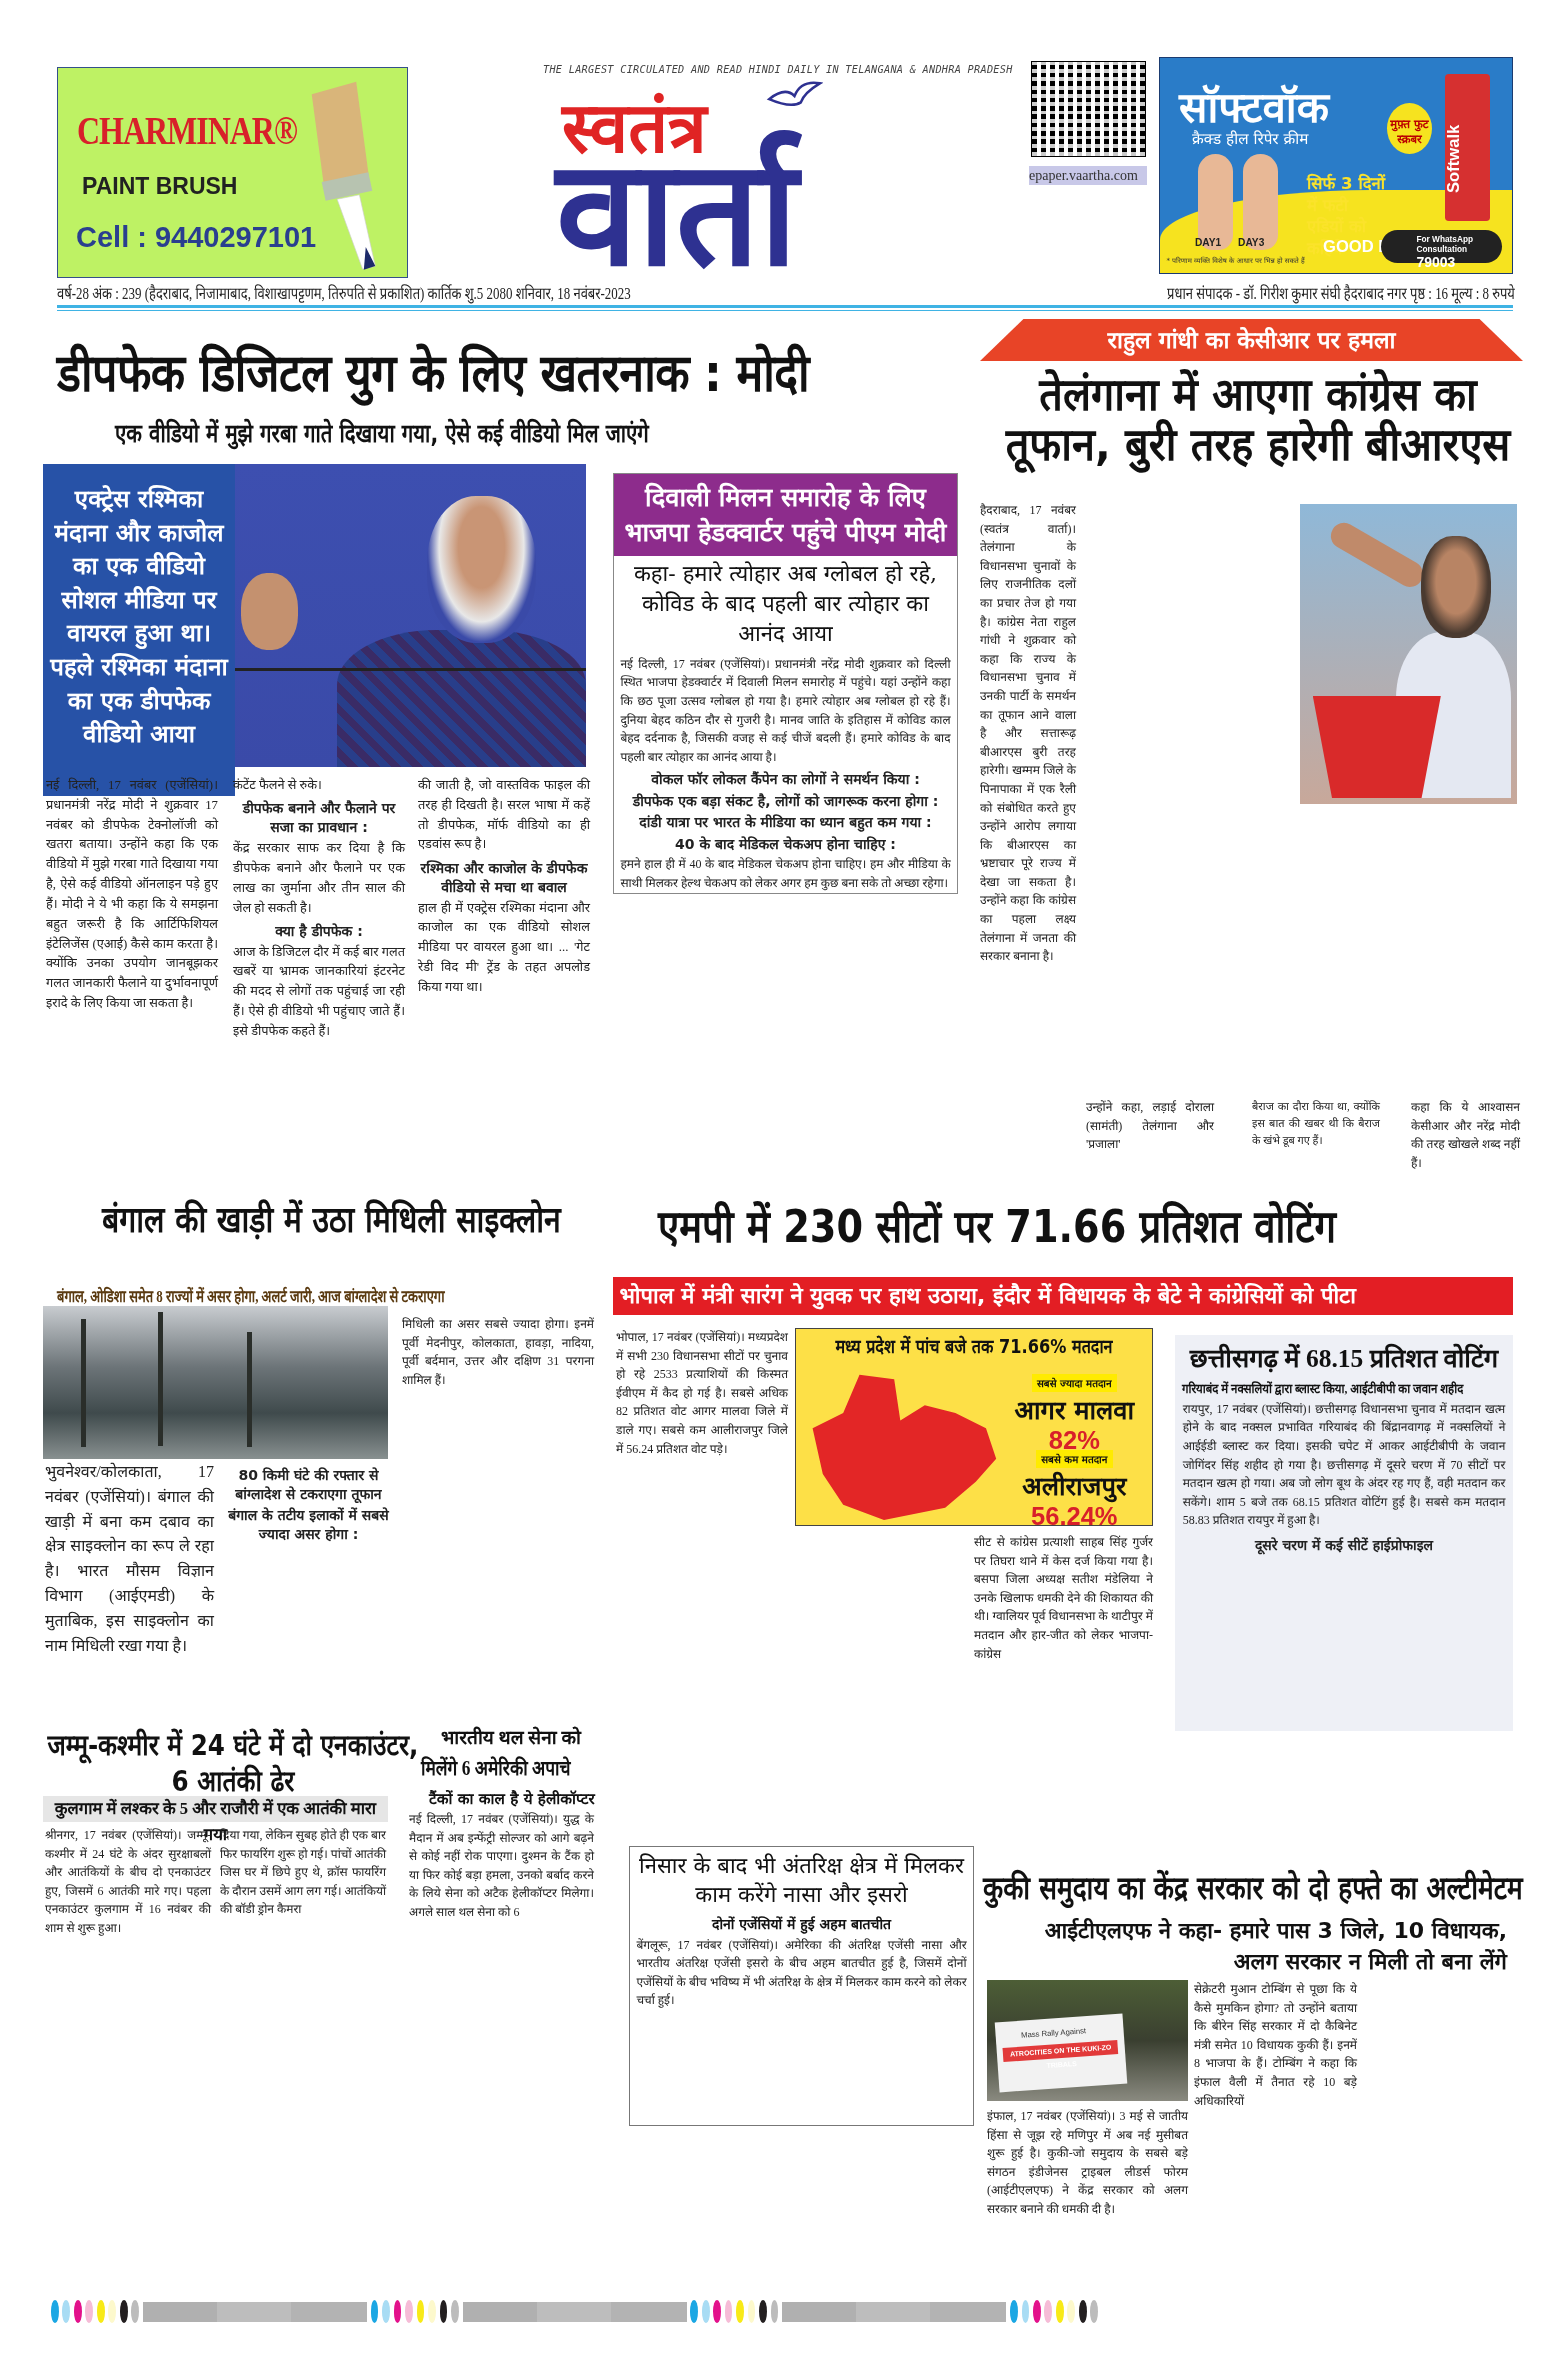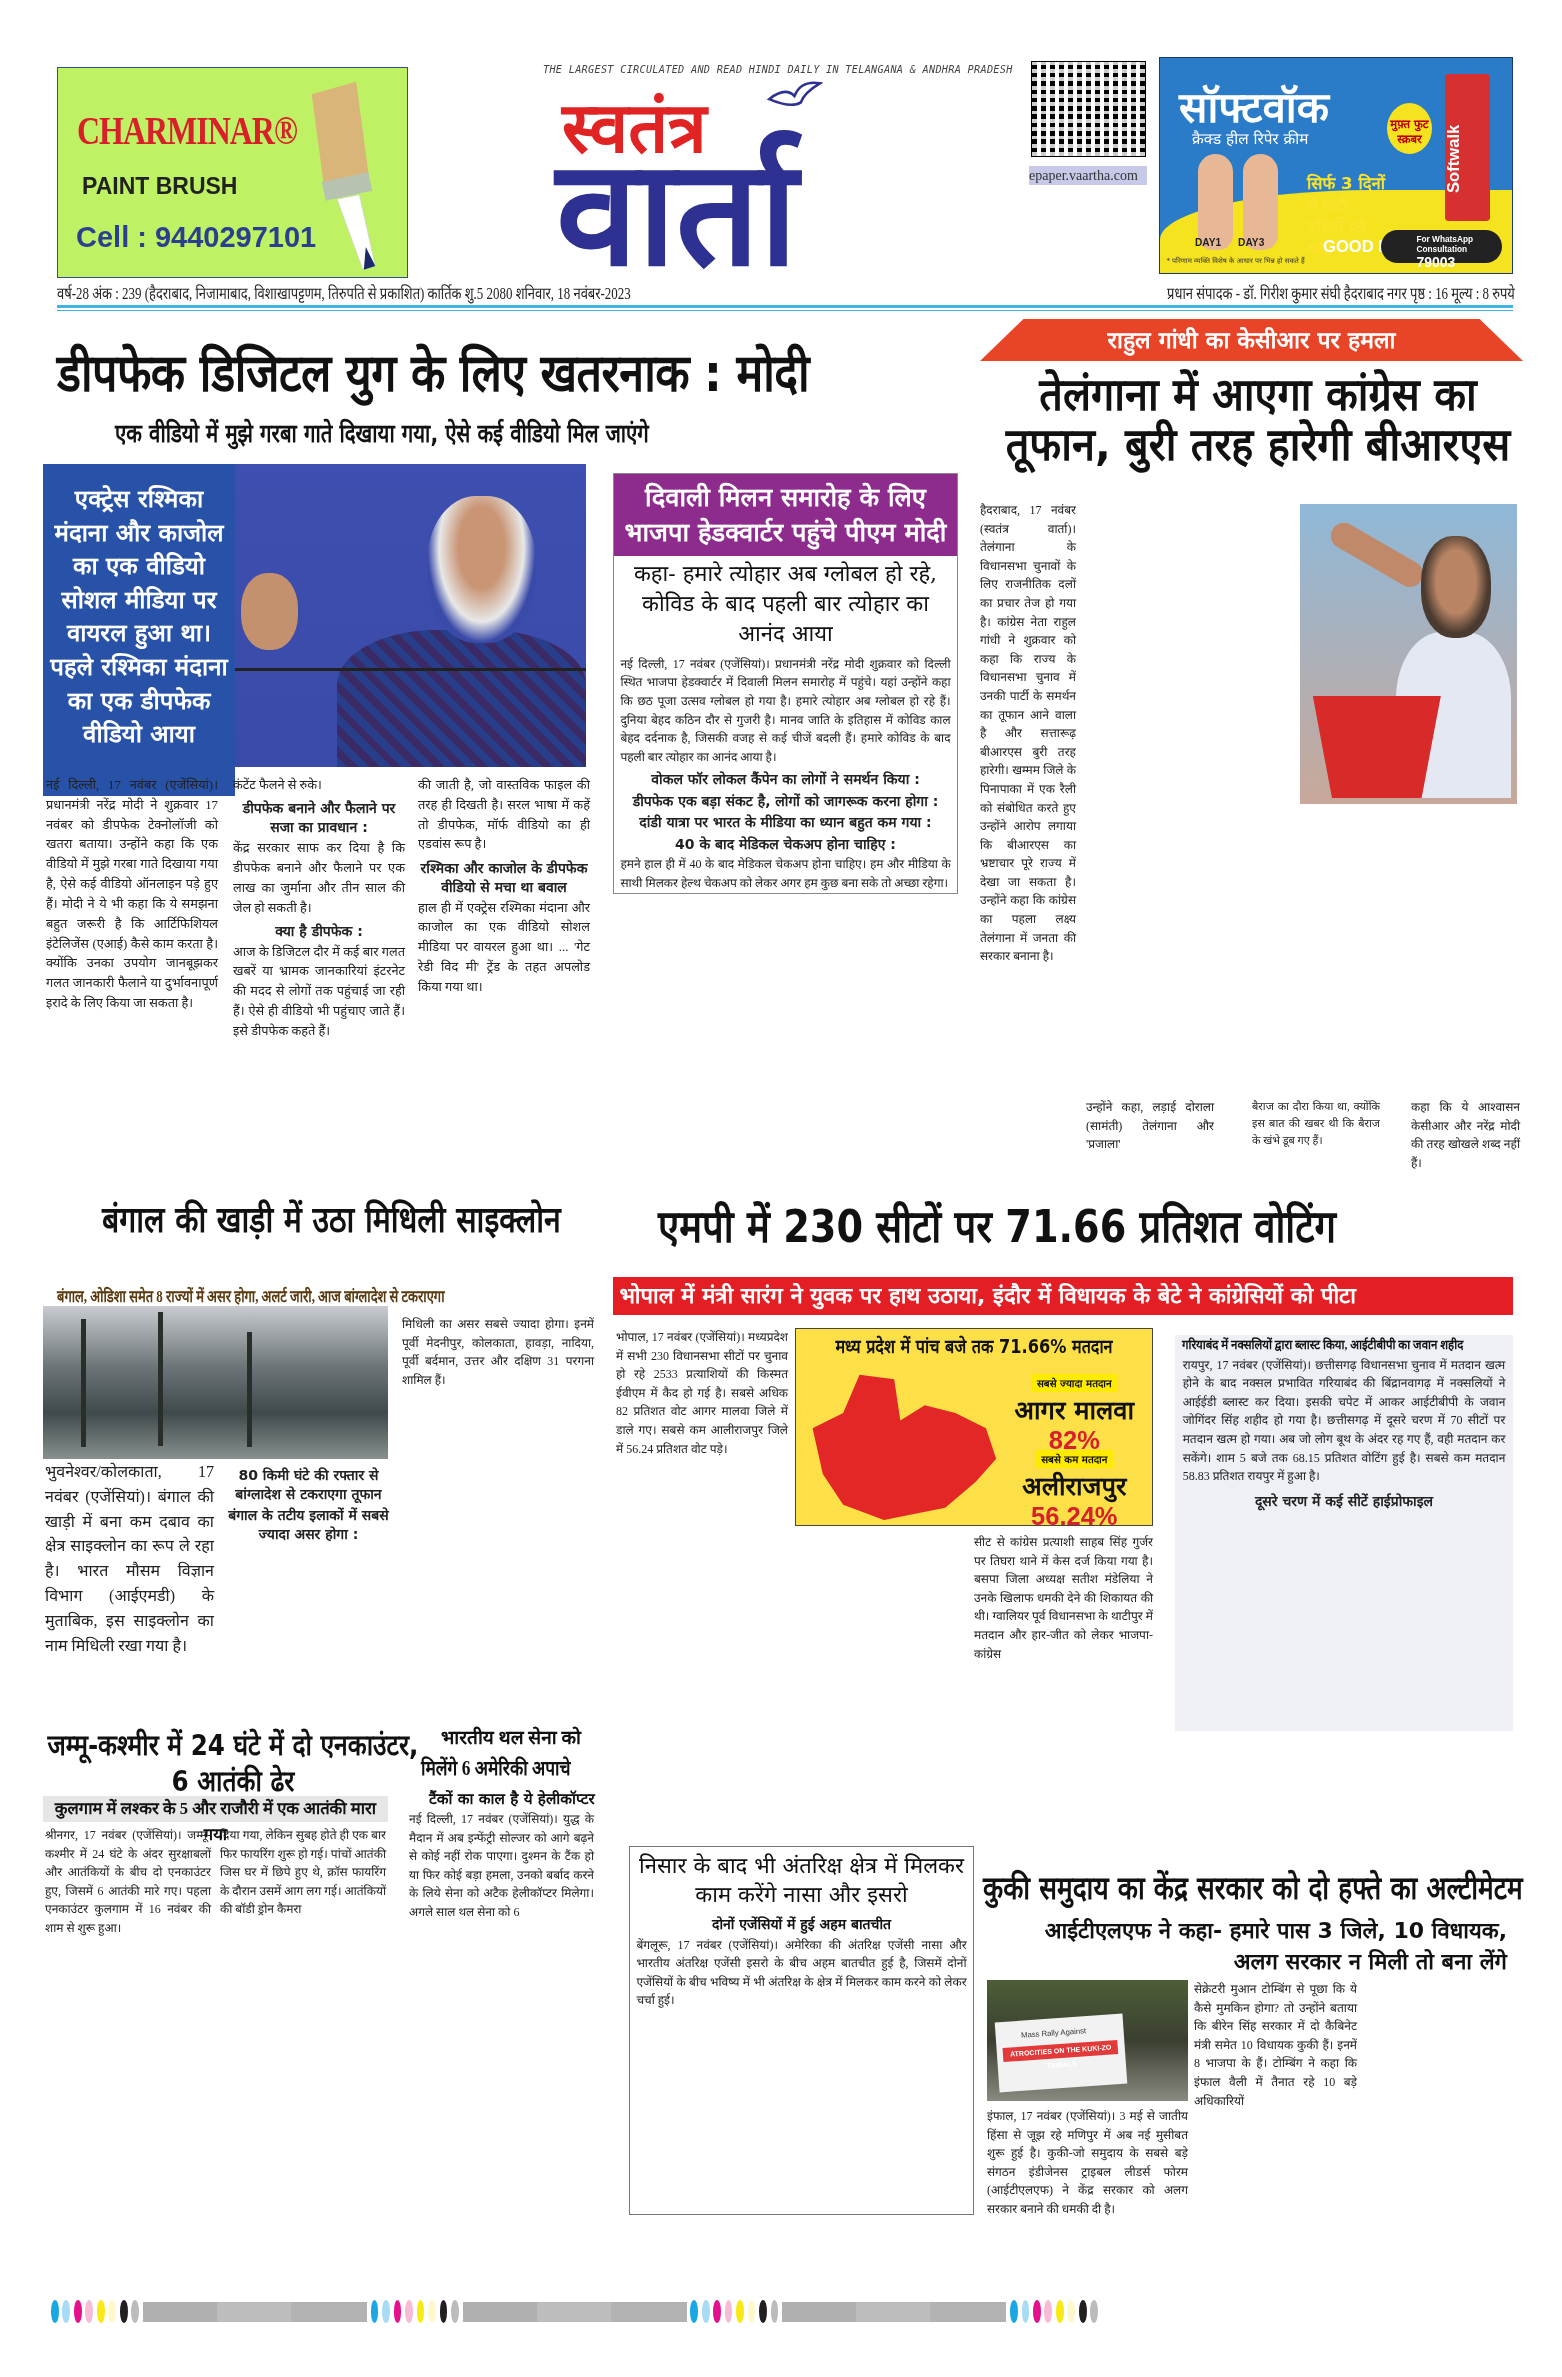--- a/index.html
+++ b/index.html
@@ -68,21 +68,21 @@
 .tag-y{display:inline-block;background:#ffeb00;font:bold 10.2px "DejaVu Sans",sans-serif;padding:1.9px 5.1px}
 .big-n{font:bold 25.5px "DejaVu Sans",sans-serif}
 .pct{font:bold 25.5px "Liberation Sans",sans-serif;color:#d8202a}
 .cgbox{left:1175px;top:1335px;width:338px;height:396px;background:#eef0f6}
 .cgbox .t{font:bold 25.5px "Liberation Serif",serif;text-align:center;padding:5.1px 0}
 .cgbox .s{font:bold 12.8px "Liberation Serif",serif;padding:0 7.7px;transform:scaleX(.9);transform-origin:left;white-space:nowrap}
 .h-jk{left:43px;top:1727px;font-size:29px;transform:scaleX(.85);transform-origin:left;line-height:1.25;width:447px;white-space:normal;text-align:center}
 .jk-band{left:43px;top:1796px;width:345px;height:25.5px;background:#e6e6e6;font:16.6px "Liberation Serif",serif;font-weight:bold;text-align:center;line-height:25.5px;transform-origin:left}
 .h-apache{left:421px;top:1753px;font:bold 20.4px "Liberation Serif",serif;transform:scaleX(.85);transform-origin:left}
 .apache-sub{left:429px;top:1788px;font:bold 15.3px "DejaVu Serif",serif}
-.nasa{left:629px;top:1846px;width:345px;height:369px;border:0.6px solid #777}
+.nasa{left:629px;top:1846px;width:345px;height:280px;border:0.6px solid #777}
 .nasa .t{font:22px "DejaVu Serif",serif;text-align:center;line-height:1.35;padding:3.8px 0}
 .nasa .s{font:bold 14px "DejaVu Serif",serif;text-align:center}
 .h-kuki{left:983px;top:1865px;font-size:32px;transform:scaleX(.82);transform-origin:left}
 .h-kuki-sub{left:1009px;top:1916px;width:498px;font:bold 22px "DejaVu Sans",sans-serif;line-height:1.4;text-align:right}
 .kuki-photo{left:987px;top:1980px;width:201px;height:121px;background:linear-gradient(180deg,#4d5e36,#3a3f30 50%,#8a8a80);overflow:hidden}
 .banner{position:absolute;left:9.6px;top:38px;width:128px;height:70px;background:#f2f2f2;transform:rotate(-4deg)}
 .banner .r{position:absolute;left:6.4px;top:25.5px;width:115px;height:14px;background:#e23a3a;color:#fff;font:bold 7px "Liberation Sans",sans-serif;text-align:center;line-height:14px}
 .banner .m{position:absolute;left:25.5px;top:9.6px;font:7.7px "Liberation Sans",sans-serif;color:#333}
 .regmarks{left:51px;top:2299px;width:1462px;height:25.5px;display:flex;align-items:center;gap:3.8px}
 .dot{width:7.7px;height:23px;border-radius:50%}
@@ -220,20 +220,21 @@
   </div>
   <div class="mpstat" style="top:121px">
     <span class="tag-y">सबसे कम मतदान</span>
     <div class="big-n">अलीराजपुर</div>
     <div class="pct">56.24%</div>
   </div>
 </div>
 <div class="abs col-text" style="left:974px;top:1533px;width:179px;font-size:12px">सीट से कांग्रेस प्रत्याशी साहब सिंह गुर्जर पर तिघरा थाने में केस दर्ज किया गया है। बसपा जिला अध्यक्ष सतीश मंडेलिया ने उनके खिलाफ धमकी देने की शिकायत की थी। ग्वालियर पूर्व विधानसभा के थाटीपुर में मतदान और हार-जीत को लेकर भाजपा-कांग्रेस</div>
 
 <div class="abs cgbox">
+  <div class="t">छत्तीसगढ़ में 68.15 प्रतिशत वोटिंग</div>
   <div class="s">गरियाबंद में नक्सलियों द्वारा ब्लास्ट किया, आईटीबीपी का जवान शहीद</div>
   <div class="col-text" style="padding:2.6px 7.7px;font-size:12px">रायपुर, 17 नवंबर (एजेंसियां)। छत्तीसगढ़ विधानसभा चुनाव में मतदान खत्म होने के बाद नक्सल प्रभावित गरियाबंद की बिंद्रानवागढ़ में नक्सलियों ने आईईडी ब्लास्ट कर दिया। इसकी चपेट में आकर आईटीबीपी के जवान जोगिंदर सिंह शहीद हो गया है। छत्तीसगढ़ में दूसरे चरण में 70 सीटों पर मतदान खत्म हो गया। अब जो लोग बूथ के अंदर रह गए हैं, वही मतदान कर सकेंगे। शाम 5 बजे तक 68.15 प्रतिशत वोटिंग हुई है। सबसे कम मतदान 58.83 प्रतिशत रायपुर में हुआ है।</div>
   <div class="col-text" style="padding:0 7.7px;font-size:12px">
       <b>दूसरे चरण में कई सीटें हाईप्रोफाइल</b>
     </div>
 </div>
 
 <h1 class="abs headline h-jk">जम्मू-कश्मीर में 24 घंटे में दो एनकाउंटर, 6 आतंकी ढेर</h1>
 <div class="abs jk-band">कुलगाम में लश्कर के 5 और राजौरी में एक आतंकी मारा गया</div>
 <div class="abs col-text" style="left:45px;top:1826px;width:166px;font-size:12px">श्रीनगर, 17 नवंबर (एजेंसियां)। जम्मू-कश्मीर में 24 घंटे के अंदर सुरक्षाबलों और आतंकियों के बीच दो एनकाउंटर हुए, जिसमें 6 आतंकी मारे गए। पहला एनकाउंटर कुलगाम में 16 नवंबर की शाम से शुरू हुआ।</div>

